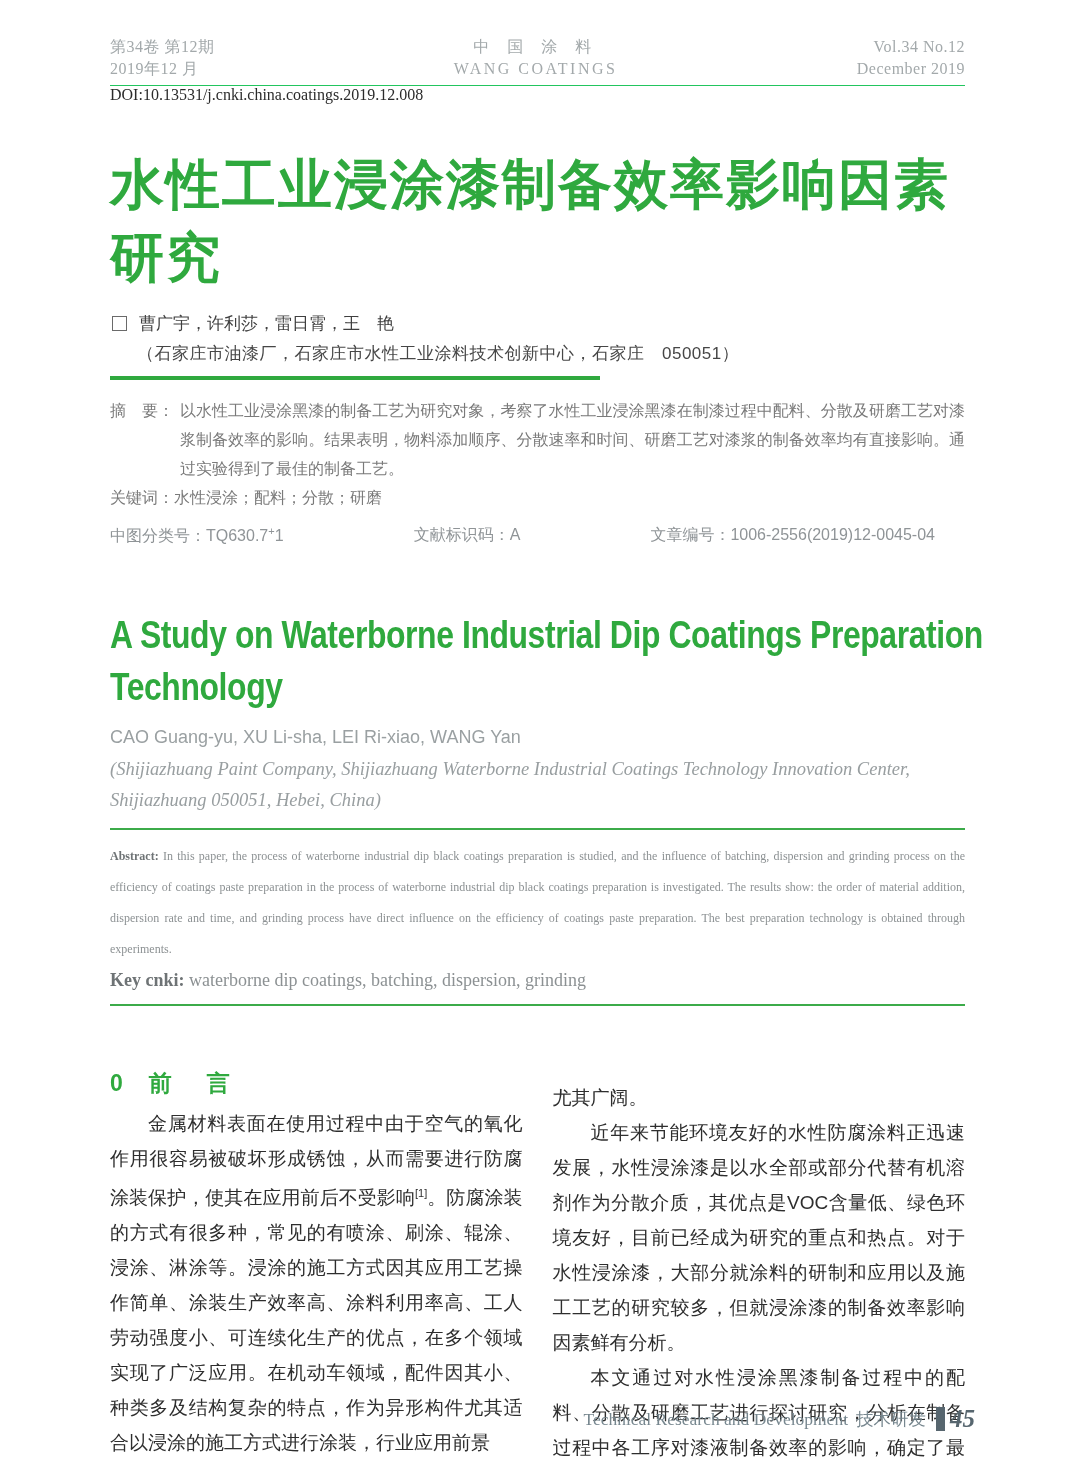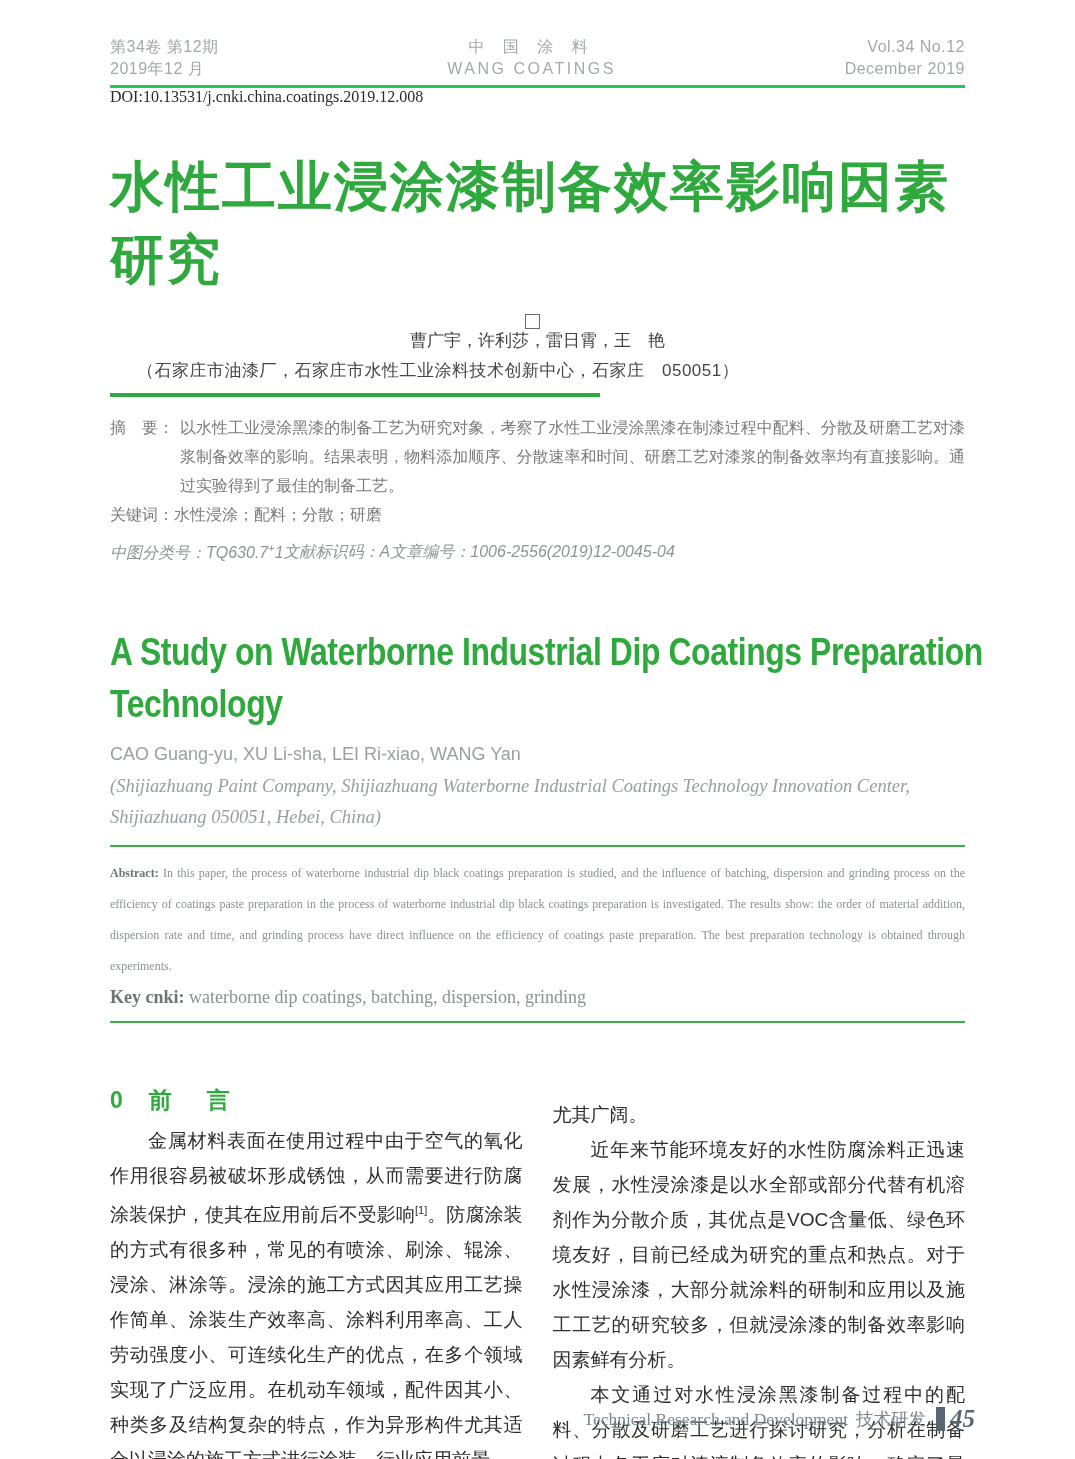--- a/index.html
+++ b/index.html
@@ -10,41 +10,41 @@
     background:#ffffff;
     box-sizing:border-box;
     padding:36px 110px 30px 110px;
     font-family:"Liberation Sans", sans-serif;
     color:#2e2e2e;
     overflow:hidden;
   }
   
   .jheader{display:flex;justify-content:space-between;align-items:flex-start;
     color:#a3a9ab;font-size:16px;line-height:22px;letter-spacing:.5px;
-    border-bottom:3px solid #22c55e;padding-bottom:5px;}
+    border-bottom:1px solid #22c55e;padding-bottom:5px;font-family:Liberation Serif, serif;}
   .jheader .col{white-space:nowrap;}
   .jheader .col.center{text-align:center;}
   .jheader .col.right{text-align:right;}
   .jtitle-cn{letter-spacing:7px;}
   .jtitle-en{letter-spacing:2.5px;}
   .doi{font-family:"Liberation Serif", serif;color:#2b2b2b;font-size:16px;}
   
   .title-cn{margin-top:44px;color:#2fa93e;font-weight:bold;
     font-size:54px;line-height:73px;letter-spacing:2px;}
-  .authors-cn{margin-top:18px;font-size:17px;color:#3f3f3f;display:flex;align-items:center;flex-direction:column;}
+  .authors-cn{margin-top:18px;font-size:17px;color:#3f3f3f;display:flex;align-items:center;}
   .author-marker{display:inline-block;width:13px;height:13px;border:1.5px solid #6a6a6a;margin:0 12px 0 2px;}
   .affil-cn{margin-top:7px;padding-left:27px;font-size:17px;color:#464646;letter-spacing:.5px;}
   .rule-thick{margin-top:11px;height:4px;background:#2fa93e;width:490px;}
   
   .abs-cn{margin-top:16px;display:flex;font-size:16px;line-height:29px;color:#7a7a7a;}
   .abs-cn .lbl{flex:0 0 70px;white-space:nowrap;}
   .abs-cn .txt{flex:1;text-align:justify;}
   .kw-cn{font-size:16px;line-height:29px;color:#7a7a7a;}
-  .class-row{margin-top:13px;display:flex;
-    font-size:16px;color:#8f9497;padding-right:30px;font-style:italic;}
+  .class-row{margin-top:13px;display:flex;justify-content:space-between;
+    font-size:16px;color:#8f9497;padding-right:30px;}
   sup{font-size:11px;}
   
   .title-en{margin-top:62px;color:#2fa93e;font-weight:bold;font-size:38px;line-height:52px;letter-spacing:-0.5px;}
   .title-en .ln{transform:scaleX(.84);transform-origin:left;white-space:nowrap;}
   .authors-en{margin-top:14px;font-size:18px;color:#9aa0a2;}
   .affil-en{margin-top:6px;font-family:"Liberation Serif", serif;font-style:italic;
     font-size:18.5px;line-height:31px;color:#989ea0;}
   .rule-thin{margin-top:12px;height:2px;background:#3cab4a;}
   .abs-en{margin-top:11px;font-family:"Liberation Serif", serif;font-size:12px;
     line-height:31px;color:#8c9193;text-align:justify;}

